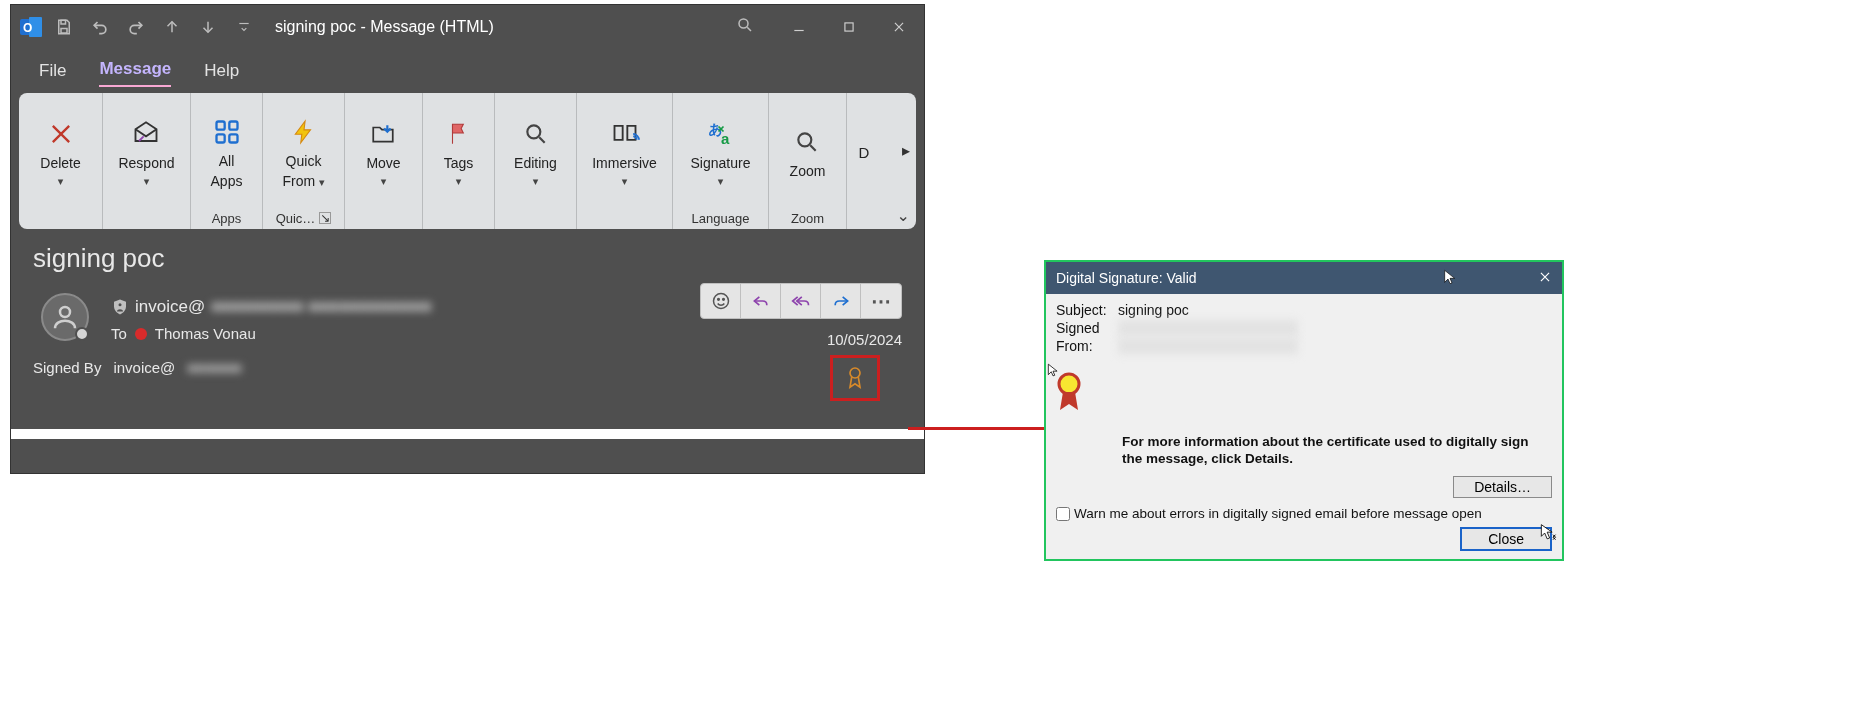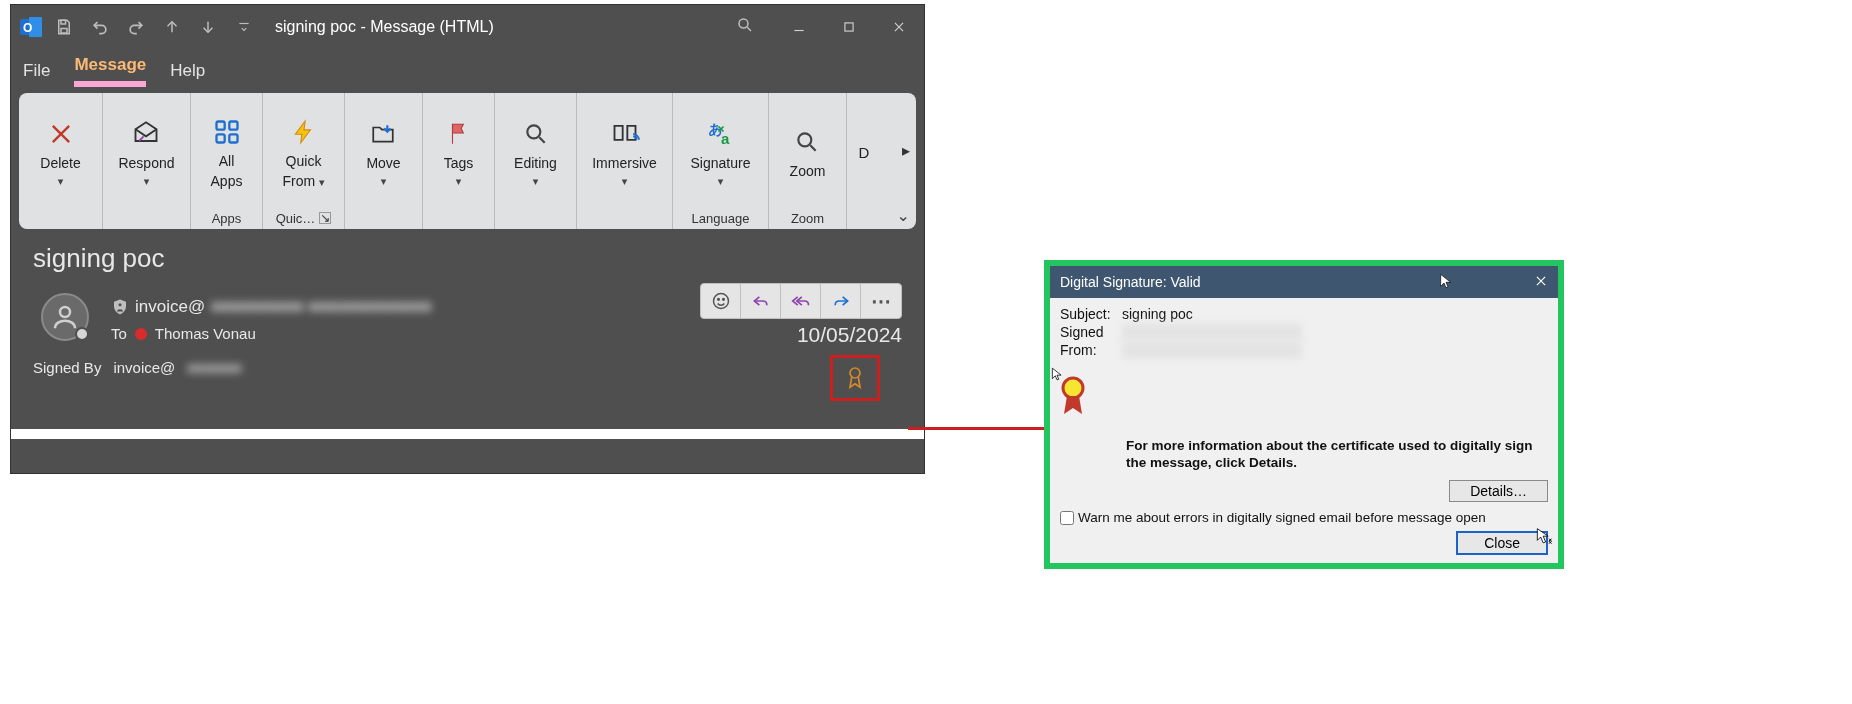--- a/index.html
+++ b/index.html
@@ -13,23 +13,23 @@
   .titlebar {
     height: 44px; display: flex; align-items: center; color: #d6d6d6;
   }
   .titlebar .app-icon { margin-left: 8px; width: 24px; height: 24px; }
   .titlebar .qat { display: flex; align-items: center; gap: 10px; margin-left: 8px; }
   .titlebar .qat .qi { width: 26px; height: 26px; display: flex; align-items: center; justify-content: center; color: #bdbdbd; cursor: pointer; }
   .titlebar .title { margin-left: 18px; font-size: 16px; color: #ffffff; }
   .titlebar .spacer { flex: 1; }
   .titlebar .win-btn { width: 50px; height: 44px; display: flex; align-items: center; justify-content: center; color: #cfcfcf; cursor: pointer; }
 
-  .menubar { height: 38px; display: flex; align-items: flex-end; gap: 24px; padding: 0 12px; color: #e3e3e3; font-size: 17px; }
+  .menubar { height: 38px; display: flex; align-items: flex-end; gap: 33px; padding: 0 28px; color: #e3e3e3; font-size: 17px; }
   .menubar .tab { padding-bottom: 6px; cursor: pointer; }
-  .menubar .tab.active { border-bottom: 6px solid #f9a8d4; color: #fdba74; font-weight: 600; }
+  .menubar .tab.active { border-bottom: 2px solid #f9a8d4; color: #c4b5fd; font-weight: 600; }
 
   .ribbon-wrap { padding: 6px 8px 0 8px; }
   .ribbon { background: #dfe1e3; border-radius: 8px; height: 136px; display: flex; position: relative; overflow: hidden; }
   .chunk { border-right: 1px solid #b9bbbd; padding: 4px 6px 0 6px; display: flex; flex-direction: column; }
   .chunk .top { flex: 1; display: flex; align-items: center; justify-content: center; gap: 6px; }
   .chunk .btn { display: flex; flex-direction: column; align-items: center; gap: 4px; font-size: 14px; color: #222; cursor: pointer; padding: 2px 6px; }
   .chunk .btn .ic { width: 34px; height: 34px; display: flex; align-items: center; justify-content: center; }
   .chunk .caret { font-size: 11px; color: #444; }
   .chunk .grp-label { height: 22px; font-size: 13px; color: #333; text-align: center; display: flex; align-items: center; justify-content: center; gap: 4px; }
   .chunk .dl { font-size: 12px; border: 1px solid #999; width: 12px; height: 12px; display: inline-flex; align-items: center; justify-content: center; }
@@ -40,35 +40,35 @@
   .msg-header .subject { font-size: 26px; font-weight: 400; }
   .avatar { position: absolute; left: 30px; top: 64px; width: 48px; height: 48px; border-radius: 50%; background: #6a6a6a; display: flex; align-items: center; justify-content: center; border: 2px solid #8a8a8a; }
   .avatar .dot { position: absolute; right: -2px; bottom: -2px; width: 14px; height: 14px; border-radius: 50%; background: #d6d6d6; border: 2px solid #4f4f4f; }
   .from-line { position: absolute; left: 100px; top: 68px; display: flex; align-items: center; gap: 6px; font-size: 17px; }
   .from-line .shield { width: 18px; height: 18px; }
   .from-line .blur { filter: blur(4px); color:#bdbdbd; }
   .to-line { position: absolute; left: 100px; top: 96px; font-size: 15px; display: flex; align-items: center; gap: 8px; }
   .to-line .red-dot { width: 12px; height: 12px; border-radius: 50%; background: #d92b2b; }
   .signed-line { position: absolute; left: 22px; top: 130px; font-size: 15px; display: flex; gap: 12px; }
   .signed-line .blur { filter: blur(4px); color:#bdbdbd; }
-  .date { position: absolute; right: 22px; top: 94px; font-size: 21px; }
+  .date { position: absolute; right: 22px; top: 102px; font-size: 15px; }
   .action-bar { position: absolute; right: 22px; top: 54px; display: flex; background: #e5e5e5; border: 1px solid #bfbfbf; border-radius: 4px; height: 36px; }
   .action-bar .ab { width: 40px; display:flex; align-items:center; justify-content:center; border-right:1px solid #bfbfbf; cursor:pointer; font-size:18px; }
   .action-bar .ab:last-child { border-right:none; }
   .sig-badge-box { position:absolute; right:44px; top:126px; width:50px; height:46px; border:3px solid #cc1f1f; display:flex; align-items:center; justify-content:center; cursor:pointer; }
   .sig-badge-box .icon path, .sig-badge-box .icon circle { stroke:#d88a2a; }
   .msg-header .divider { position:absolute; left:0; right:0; bottom:0; height:10px; background:#fff; }
 
   
   .arrow { position:absolute; left: 908px; top: 420px; width: 150px; height: 16px; display:flex; align-items:center; }
   .arrow .line { flex:1; height:3px; background:#cc1f1f; }
   .arrow .head { width:0; height:0; border-top:8px solid transparent; border-bottom:8px solid transparent; border-left:14px solid #cc1f1f; }
 
   
-  .dialog { position:absolute; left:1044px; top:260px; width:520px; border:6px solid #22c55e; background:#f0f0f0; }
+  .dialog { position:absolute; left:1044px; top:260px; width:520px; border:2px solid #22c55e; background:#f0f0f0; }
   .dialog .dlg-title { height:32px; background:#3f5670; color:#fff; display:flex; align-items:center; padding:0 10px; font-size:14px; }
   .dialog .dlg-title .spacer { flex:1; }
   .dialog .dlg-title .cursorg { margin-right:80px; }
   .dialog .dlg-body { padding:8px 10px; font-size:14px; color:#111; position:relative; }
   .kv { display:flex; gap:6px; margin-bottom:2px; }
   .kv .k { width:56px; }
   .kv .v.blur { filter: blur(4px); background:#e2e2e2; width:180px; height:16px; }
   .dialog .cursor2 { position:absolute; left:0px; top:68px; }
   .ribbon-icon { position:absolute; left:8px; top:78px; }
   .valid-box { position:absolute; left:70px; top:70px; width:440px; height:30px; border:3px solid #cc1f1f; display:flex; align-items:center; padding-left:6px; font-size:14px; font-weight:600; }

